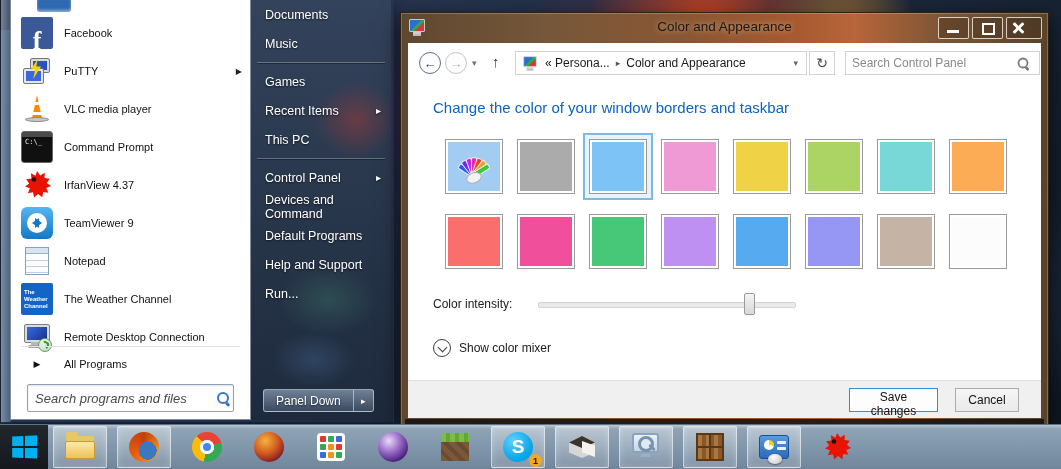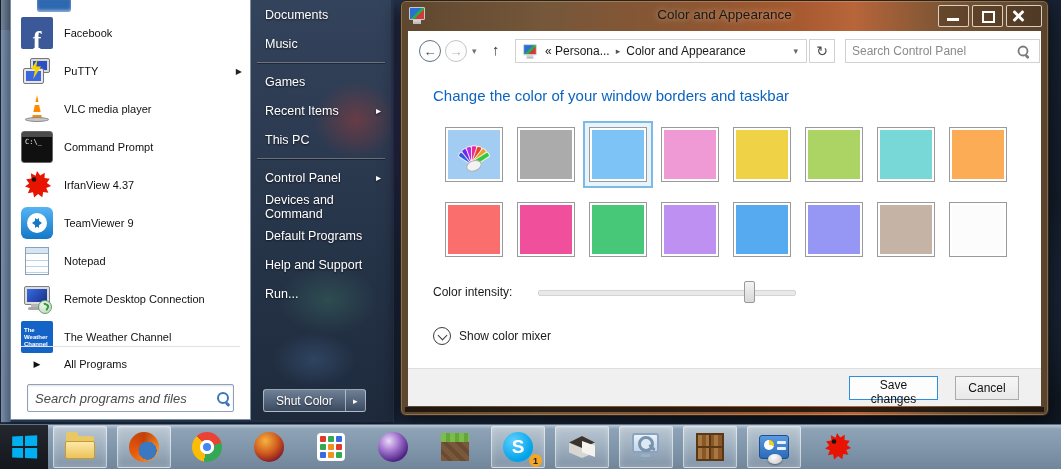--- a/index.html
+++ b/index.html
@@ -94,23 +94,23 @@
   .rdc-mon::after{content:"";position:absolute;inset:2px;background:linear-gradient(135deg,#3a6ae0,#16318a);}
   .rdc-stand{position:absolute;left:10px;top:21px;width:10px;height:3px;background:#b8b8b8;}
   .rdc-stand::after{content:"";position:absolute;left:-3px;top:3px;width:16px;height:3px;background:#a8a8a8;border-radius:2px;}
   .rdc-ball{position:absolute;right:1px;bottom:1px;width:14px;height:14px;border-radius:50%;
     background:radial-gradient(circle at 35% 30%,#e8f5e8,#bcd8bc);border:1px solid #6a9a6a;box-sizing:border-box;}
   .rdc-ball::before{content:"";position:absolute;inset:2px;border:2px solid #3a9a3a;border-radius:50%;
     border-left-color:transparent;border-bottom-color:transparent;transform:rotate(25deg);}
   .iv-svg{width:32px;height:32px;display:block;}
 
   
-  .win{position:absolute;left:400px;top:0;width:647px;height:414px;
+  .win{position:absolute;left:400px;top:12px;width:647px;height:414px;
     background:linear-gradient(90deg,#5e472f,#75573a 22%,#8c5632 45%,#a85a30 62%,#b8653a 70%,#7a5534 84%,#5a432c 100%);
-    border:1px solid #2c2115;border-radius:6px;
+    border:1px solid #2c2115;border-radius:0;
     box-shadow:inset 0 0 0 1px rgba(255,235,210,.25),0 6px 20px rgba(0,0,0,.65);}
   .win::after{content:"";position:absolute;left:4px;right:4px;bottom:3px;height:5px;background:#16110c;opacity:.85;}
   .titlebar{position:absolute;left:0;top:0;right:0;height:30px;}
   .title{position:absolute;left:0;right:0;top:6px;text-align:center;font-size:13.5px;color:#1c1812;
     text-shadow:0 0 6px rgba(255,245,225,.6);}
   .win-ic{position:absolute;left:7px;top:5px;width:18px;height:18px;}
   .win-ic .scr{position:absolute;left:1px;top:1px;width:14px;height:11px;border:1px solid #c8c8c8;background:
     linear-gradient(135deg,#2a6fd4 0 45%,#2ea84a 45% 62%,#d03a3a 62%);border-radius:1px;}
   .win-ic .std{position:absolute;left:5px;top:14px;width:8px;height:2px;background:#cfcfcf;box-shadow:0 2px 0 #bdbdbd;}
   .caps{position:absolute;right:6px;top:4px;display:flex;gap:3px;}
@@ -301,35 +301,35 @@
           </div>
           <span class="sm-label">TeamViewer 9</span>
         </div>
         <div class="sm-item">
           <div class="mi">
             <i class="np"></i>
           </div>
           <span class="sm-label">Notepad</span>
         </div>
         <div class="sm-item">
+          <div class="mi twc">
+            <span>The</span>
+            <span>Weather</span>
+            <span>Channel</span>
+          </div>
+          <span class="sm-label">The Weather Channel</span>
+        </div>
+        <div class="sm-item">
           <div class="mi">
             <i class="rdc-mon"></i>
             <i class="rdc-stand"></i>
             <i class="rdc-ball"></i>
           </div>
           <span class="sm-label">Remote Desktop Connection</span>
         </div>
-        <div class="sm-item">
-          <div class="mi twc">
-            <span>The</span>
-            <span>Weather</span>
-            <span>Channel</span>
-          </div>
-          <span class="sm-label">The Weather Channel</span>
-        </div>
       </div>
     <div class="sm-div" style="position:absolute;left:0;right:0;bottom:72px;"></div>
     <div class="sm-item allprog" style="position:absolute;left:0;right:0;bottom:40px;">
       <span class="ap-arrow">▶</span>
       <span class="sm-label">All Programs</span>
     </div>
     <div class="sm-search">
       <input placeholder="Search programs and files" style="">
       <span class="lens"></span>
     </div>
@@ -365,21 +365,21 @@
           <span>Default Programs</span>
         </div>
         <div class="pl-item">
           <span>Help and Support</span>
         </div>
         <div class="pl-item">
           <span>Run...</span>
         </div>
       </div>
     <div class="shutdown-row">
-      <button class="sd-btn">Shut Color</button>
+      <button class="sd-btn">Panel Down</button>
       <button class="sd-arrow">▸</button>
     </div>
   </div>
 </div>
 
 <div class="win">
   <div class="titlebar">
     <span class="win-ic">
         <i class="scr"></i>
         <i class="std"></i>

